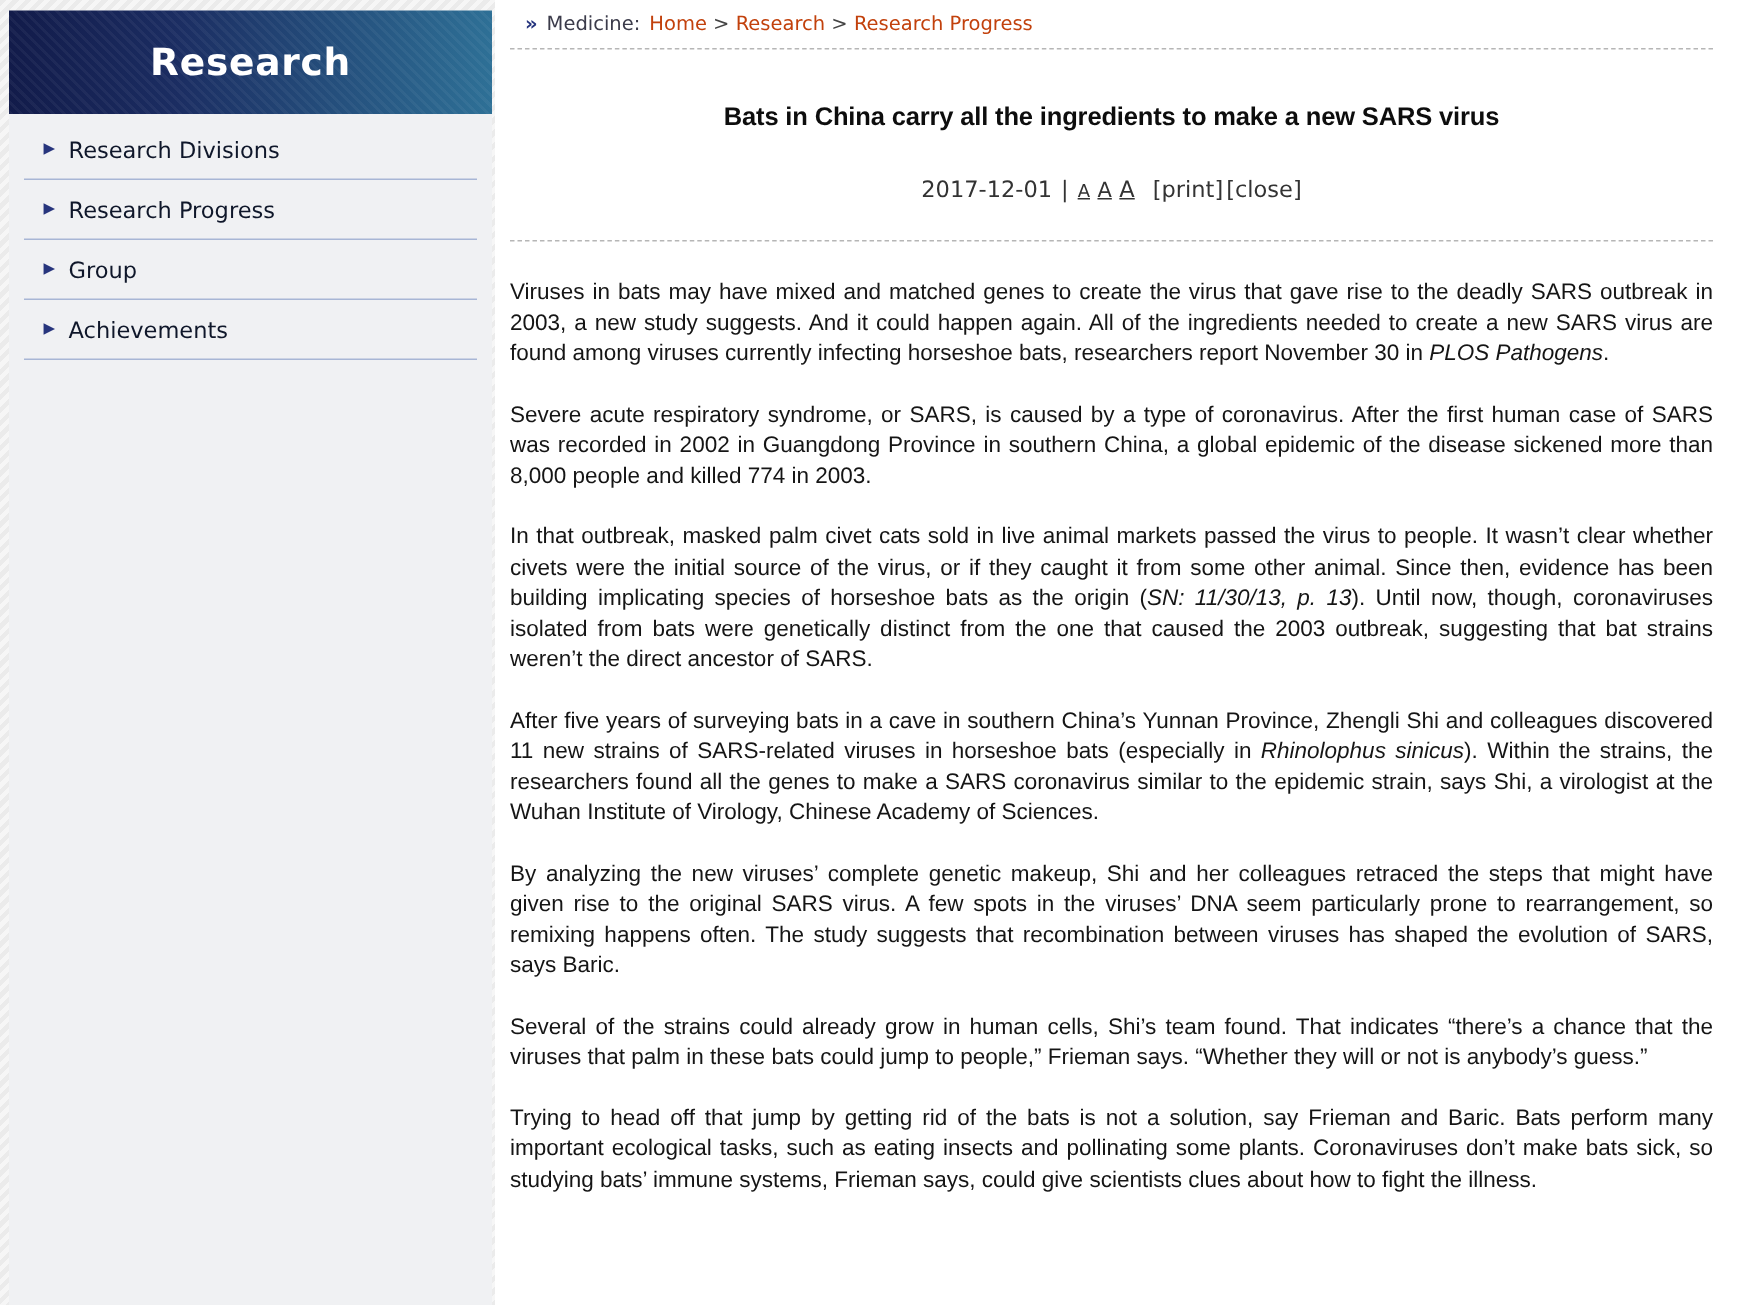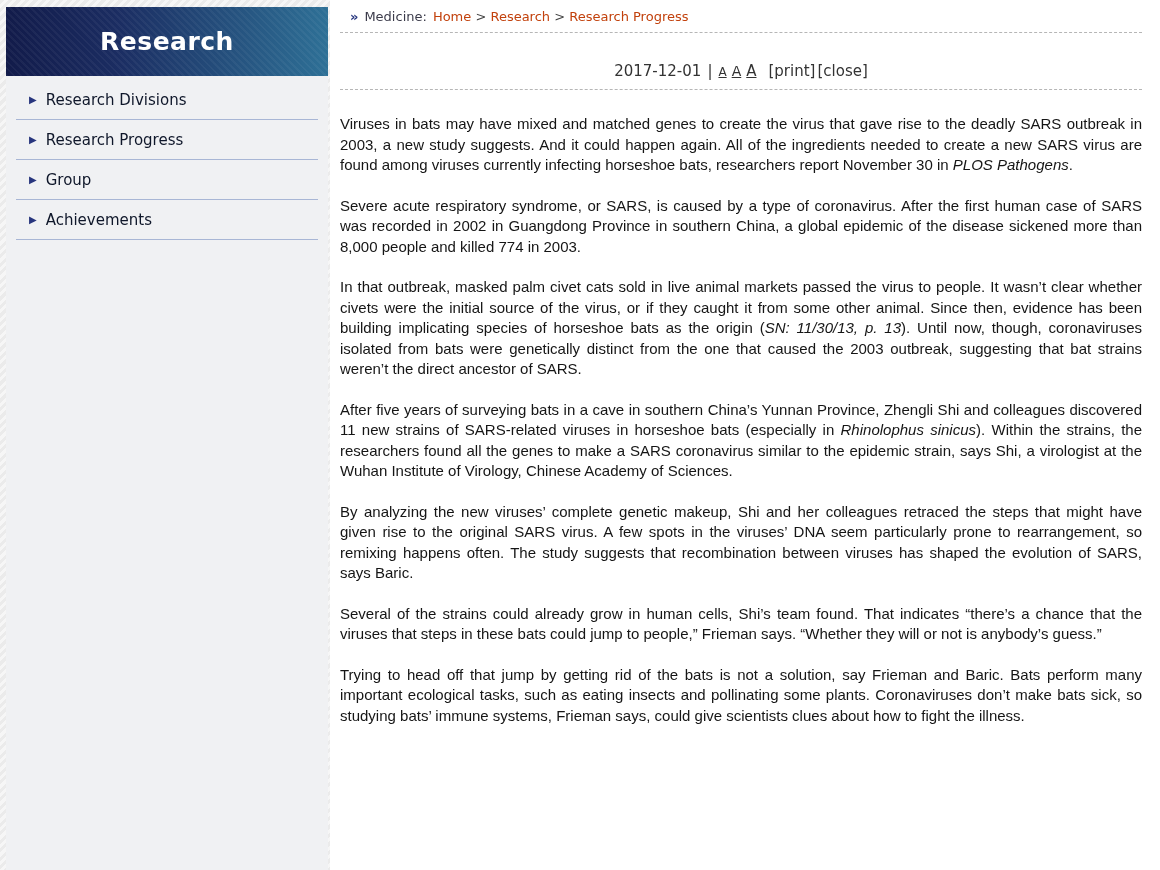--- a/index.html
+++ b/index.html
@@ -47,21 +47,21 @@
   .bc-label { color:#3b3b4a; }
   .bc-link { color:#c2410c; text-decoration:none; cursor:pointer; }
   .bc-sep { color:#444; }
 
   .article-title {
     margin-top:35px; text-align:center;
     font-family:"Liberation Sans", sans-serif;
     font-weight:bold; font-size:17px; color:#0d0d0d; letter-spacing:-0.1px;
   }
   .dateline {
-    margin-top:29px; padding-bottom:9px; text-align:center;
+    margin-top:29px; padding-bottom:25px; text-align:center;
     font-size:15px; color:#333333;
     border-bottom:1px dashed #b6b6b6;
   }
   .dateline .sep { padding:0 6px; }
   .fz { text-decoration:underline; color:#333; cursor:pointer; }
   .fz-s { font-size:12px; }
   .fz-m { font-size:14px; }
   .fz-l { font-size:15px; }
   .fz + .fz { margin-left:5px; }
   .tool-link { color:#333; cursor:pointer; margin-left:2px; }
@@ -105,28 +105,29 @@
 </div>
 
 <div class="main">
 
   <div class="breadcrumb">
     <span class="bc-icon">»</span>
     <span class="bc-label">Medicine:</span>
     <span><a class="bc-link">Home</a><span class="bc-sep"> &gt; </span><a class="bc-link">Research</a><span class="bc-sep"> &gt; </span><a class="bc-link">Research Progress</a></span>
   </div>
 
+  <div class="article-title">Bats in China carry all the ingredients to make a new SARS virus</div>
 
   <div class="dateline">
     <span>2017-12-01</span><span class="sep">|</span><span class="fz fz-s">A</span><span class="fz fz-m">A</span><span class="fz fz-l">A</span><span class="tool-gap"></span><span class="tool-link">[print]</span><span class="tool-link">[close]</span>
   </div>
 
   <div class="article-body">
       <p class="para"><span>Viruses in bats may have mixed and matched genes to create the virus that gave rise to the deadly SARS outbreak in 2003, a new study suggests. And it could happen again. All of the ingredients needed to create a new SARS virus are found among viruses currently infecting horseshoe bats, researchers report November 30 in </span><i>PLOS Pathogens</i><span>.</span></p>
       <p class="para"><span>Severe acute respiratory syndrome, or SARS, is caused by a type of coronavirus. After the first human case of SARS was recorded in 2002 in Guangdong Province in southern China, a global epidemic of the disease sickened more than 8,000 people and killed 774 in 2003.</span></p>
       <p class="para"><span>In that outbreak, masked palm civet cats sold in live animal markets passed the virus to people. It wasn’t clear whether civets were the initial source of the virus, or if they caught it from some other animal. Since then, evidence has been building implicating species of horseshoe bats as the origin (</span><i>SN: 11/30/13, p. 13</i><span>). Until now, though, coronaviruses isolated from bats were genetically distinct from the one that caused the 2003 outbreak, suggesting that bat strains weren’t the direct ancestor of SARS.</span></p>
       <p class="para"><span>After five years of surveying bats in a cave in southern China’s Yunnan Province, Zhengli Shi and colleagues discovered 11 new strains of SARS-related viruses in horseshoe bats (especially in </span><i>Rhinolophus sinicus</i><span>). Within the strains, the researchers found all the genes to make a SARS coronavirus similar to the epidemic strain, says Shi, a virologist at the Wuhan Institute of Virology, Chinese Academy of Sciences.</span></p>
       <p class="para"><span>By analyzing the new viruses’ complete genetic makeup, Shi and her colleagues retraced the steps that might have given rise to the original SARS virus. A few spots in the viruses’ DNA seem particularly prone to rearrangement, so remixing happens often. The study suggests that recombination between viruses has shaped the evolution of SARS, says Baric.</span></p>
-      <p class="para"><span>Several of the strains could already grow in human cells, Shi’s team found. That indicates “there’s a chance that the viruses that steps in these bats could jump to people,” Frieman says. “Whether they will or not is anybody’s guess.”</span></p>
+      <p class="para"><span>Several of the strains could already grow in human cells, Shi’s team found. That indicates “there’s a chance that the viruses that palm in these bats could jump to people,” Frieman says. “Whether they will or not is anybody’s guess.”</span></p>
       <p class="para"><span>Trying to head off that jump by getting rid of the bats is not a solution, say Frieman and Baric. Bats perform many important ecological tasks, such as eating insects and pollinating some plants. Coronaviruses don’t make bats sick, so studying bats’ immune systems, Frieman says, could give scientists clues about how to fight the illness.</span></p>
     </div>
 
 </div>
 
 </body></html>

